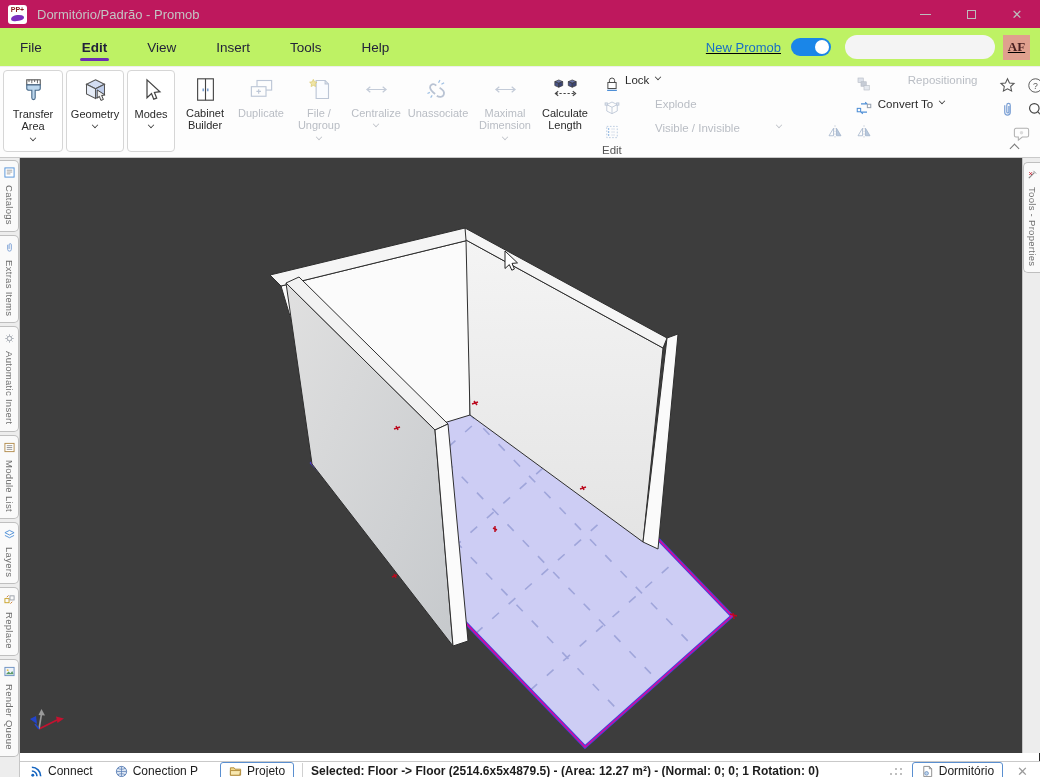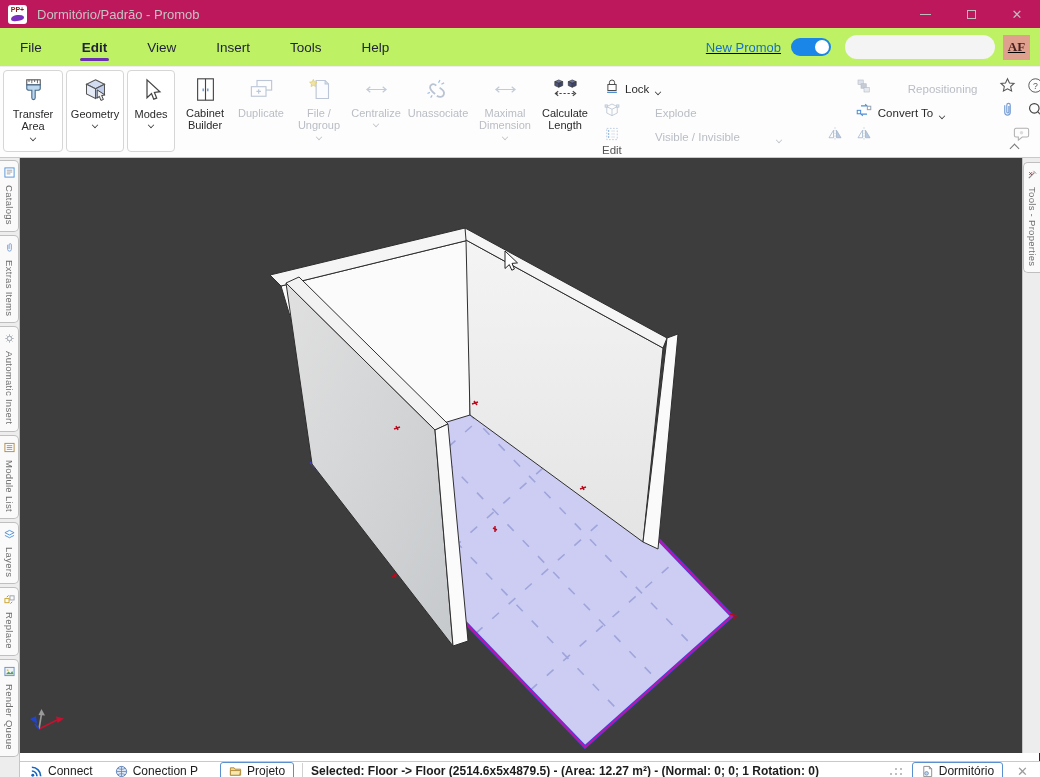--- a/index.html
+++ b/index.html
@@ -36,21 +36,21 @@
   .ribbon { height:92px; background:#fdfdfd; border-top:1px solid #eee; border-bottom:1px solid #c9c9c9;
             display:flex; align-items:flex-start; padding:3px 4px 0 3px; position:relative; }
   .rbtn { display:flex; flex-direction:column; align-items:center; padding:3px 1px 1px; text-align:center;
           font-size:11px; line-height:1.12; color:#2a2a2a; height:82px; cursor:default; flex:0 0 auto; }
   .rbtn.bordered { border:1px solid #d6d6d6; border-radius:4px; background:#fff; margin-right:3px; }
   .rbtn.disabled { color:#b9bdc4; }
   .bicon { height:32px; display:flex; align-items:center; justify-content:center; margin-bottom:2px; }
   .chev { width:6px; height:6px; border-right:1.5px solid currentColor; border-bottom:1.5px solid currentColor;
           transform:rotate(45deg) scale(.75); margin-top:2px; flex:0 0 auto; }
   .stackcol { display:flex; flex-direction:column; gap:3px; margin-left:10px; padding-top:4px; }
-  .srow { display:flex; align-items:flex-end; gap:4px; font-size:11.5px; color:#2a2a2a; height:21px; cursor:default; white-space:nowrap; }
+  .srow { display:flex; align-items:flex-start; gap:4px; font-size:11.5px; color:#2a2a2a; height:21px; cursor:default; white-space:nowrap; }
   .srow.disabled { color:#b9bdc4;gap:34px; }
   .srow .chev { margin-top:0; margin-left:2px; }
   .sicon { width:19px; height:19px; display:flex; align-items:center; justify-content:center; }
   .vsep { width:1px; background:#ddd; height:72px; margin:4px 8px 0 10px; }
   .iconcluster { display:grid; grid-template-columns:24px 24px; gap:2px 4px; padding-top:4px; }
   .qicon { width:24px; height:22px; display:flex; align-items:center; justify-content:center; cursor:default; }
   .grouplabel { position:absolute; left:602px; bottom:1px; font-size:11.5px; color:#555; }
   .collapse { position:absolute; right:22px; bottom:5px; width:7px; height:7px;
               border-left:1.5px solid #777; border-top:1.5px solid #777; transform:rotate(45deg); }
 

